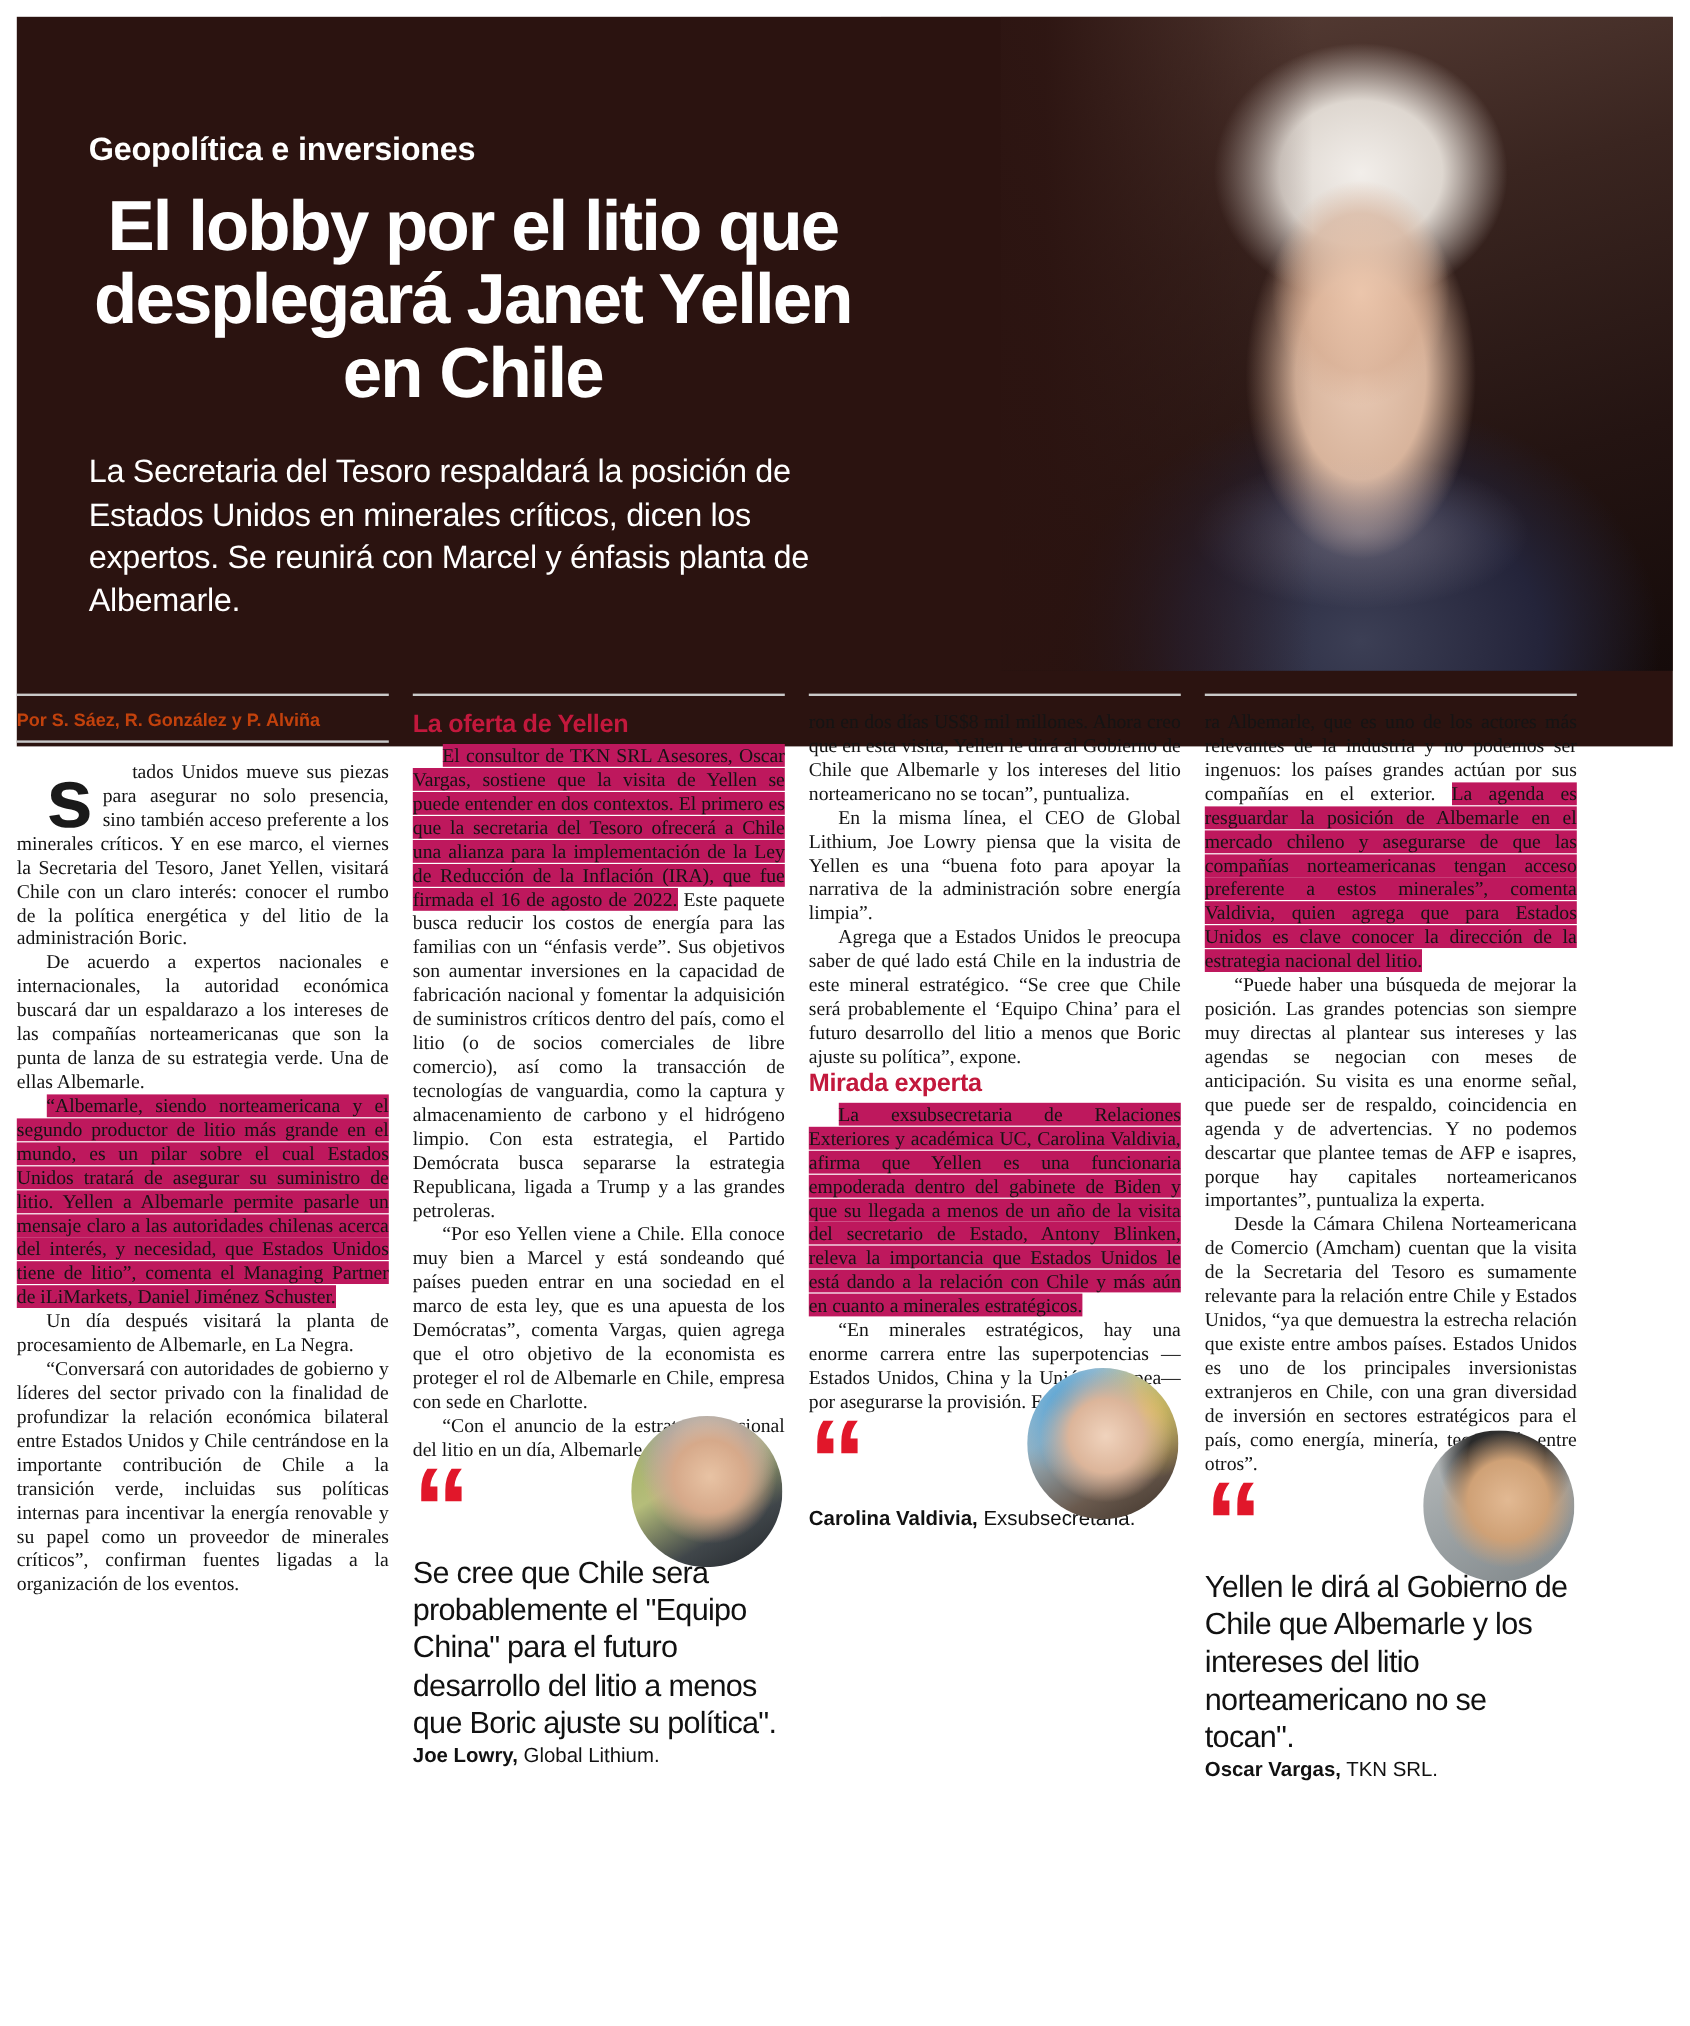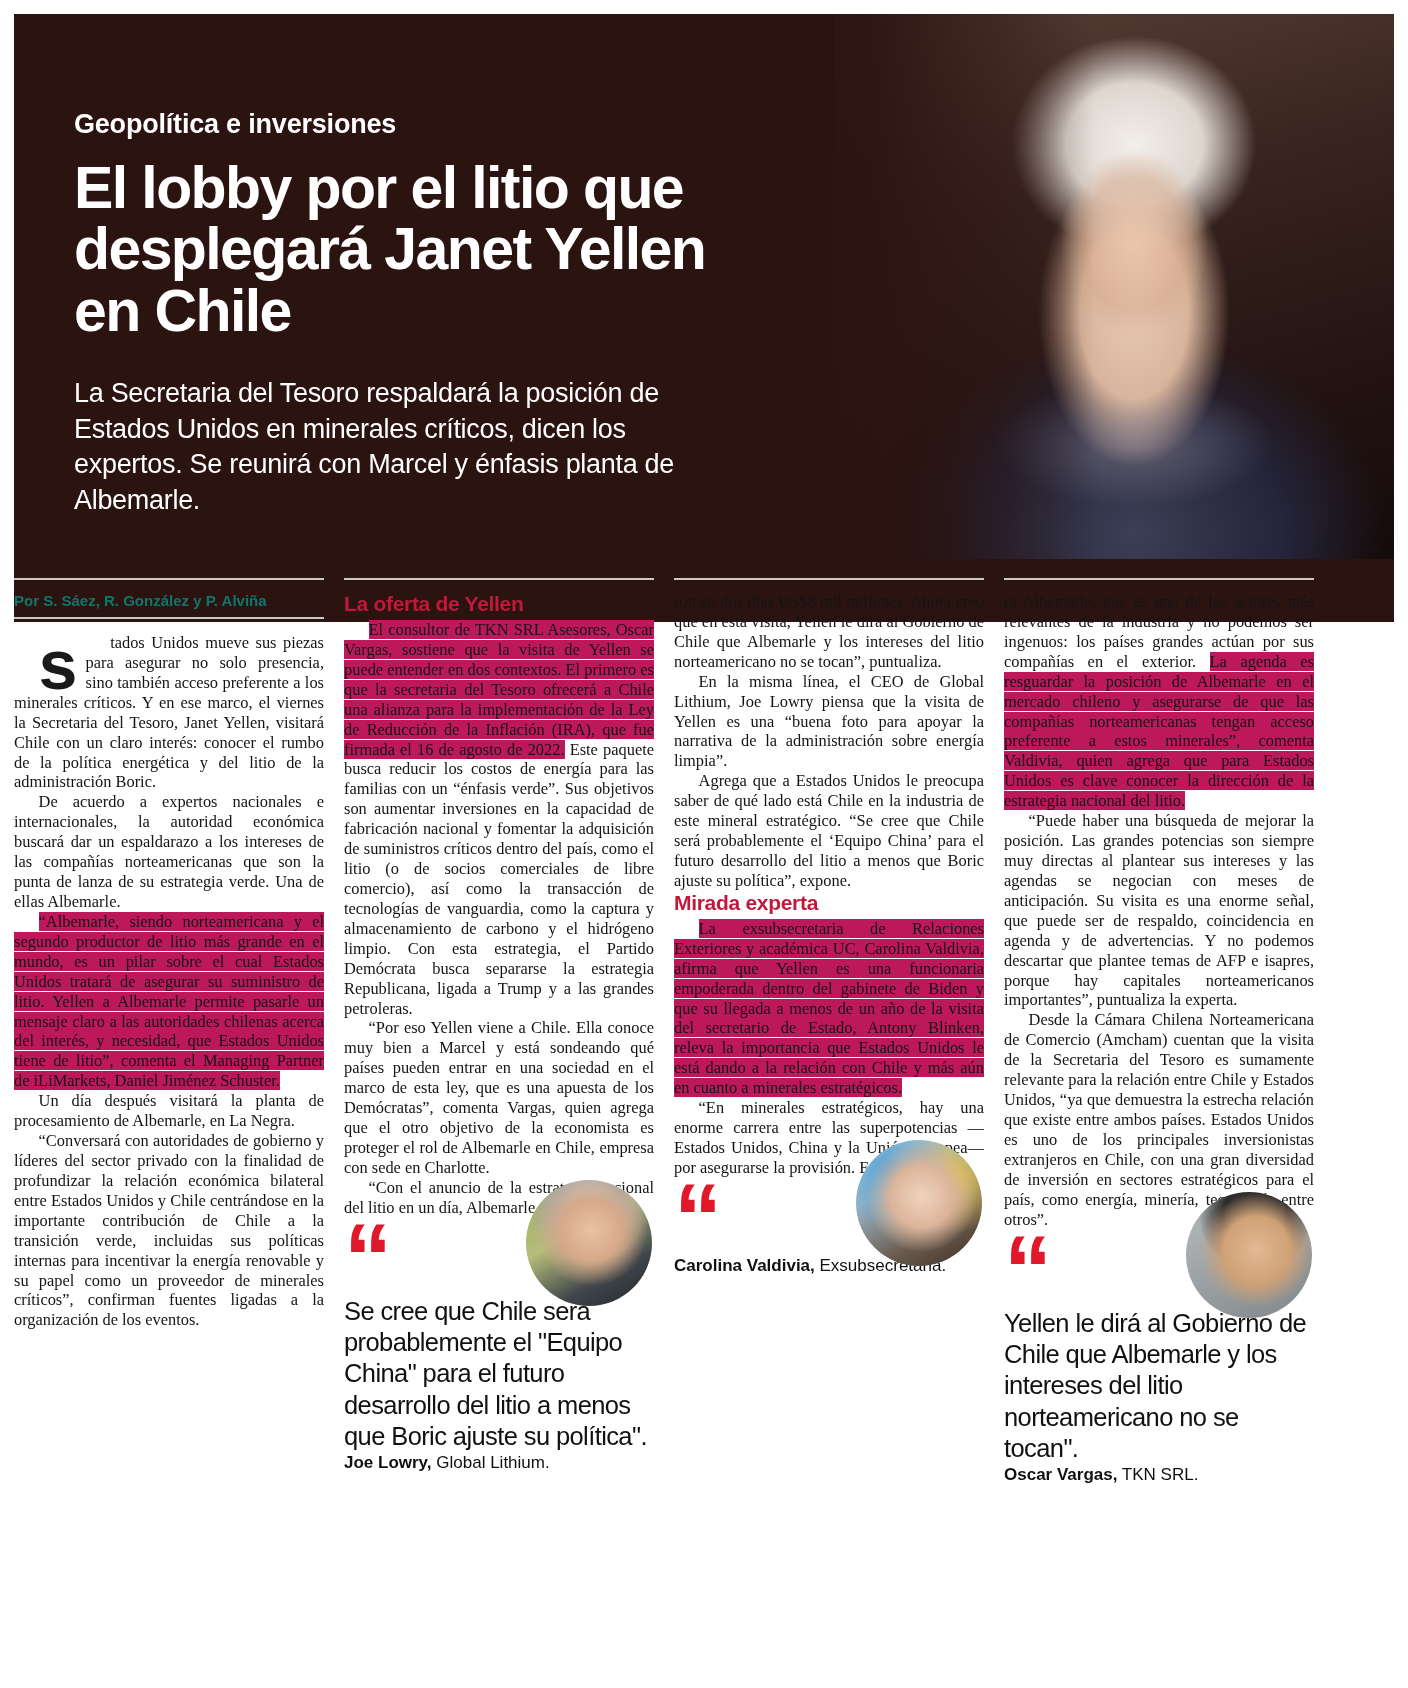--- a/index.html
+++ b/index.html
@@ -56,20 +56,21 @@
     letter-spacing: -0.2px;
     margin: 0 0 18px 0;
   }
   .headline {
     font-family: "Liberation Sans", sans-serif;
     font-weight: bold;
     font-size: 59px;
     line-height: 1.04;
     letter-spacing: -1.6px;
     margin: 0 0 34px 0;
+    text-align: center;
   }
   .standfirst {
     font-family: "Liberation Sans", sans-serif;
     font-size: 27px;
     line-height: 1.32;
     font-weight: 400;
     letter-spacing: -0.3px;
     margin: 0;
   }
 
@@ -84,21 +85,21 @@
   }
   .col { position: relative; }
   .rule-top {
     border-top: 2px solid #c9c9c9;
     height: 0; margin-bottom: 12px;
   }
   .byline {
     font-family: "Liberation Sans", sans-serif;
     font-weight: bold;
     font-size: 15px;
-    color: #0f766e;
+    color: #c2410c;
     padding-bottom: 8px;
     border-bottom: 2px solid #c9c9c9;
     margin-bottom: 14px;
   }
   .sec-head {
     font-family: "Liberation Sans", sans-serif;
     font-weight: bold;
     font-size: 21px;
     color: #c2183c;
     margin: 0 0 4px 0;

